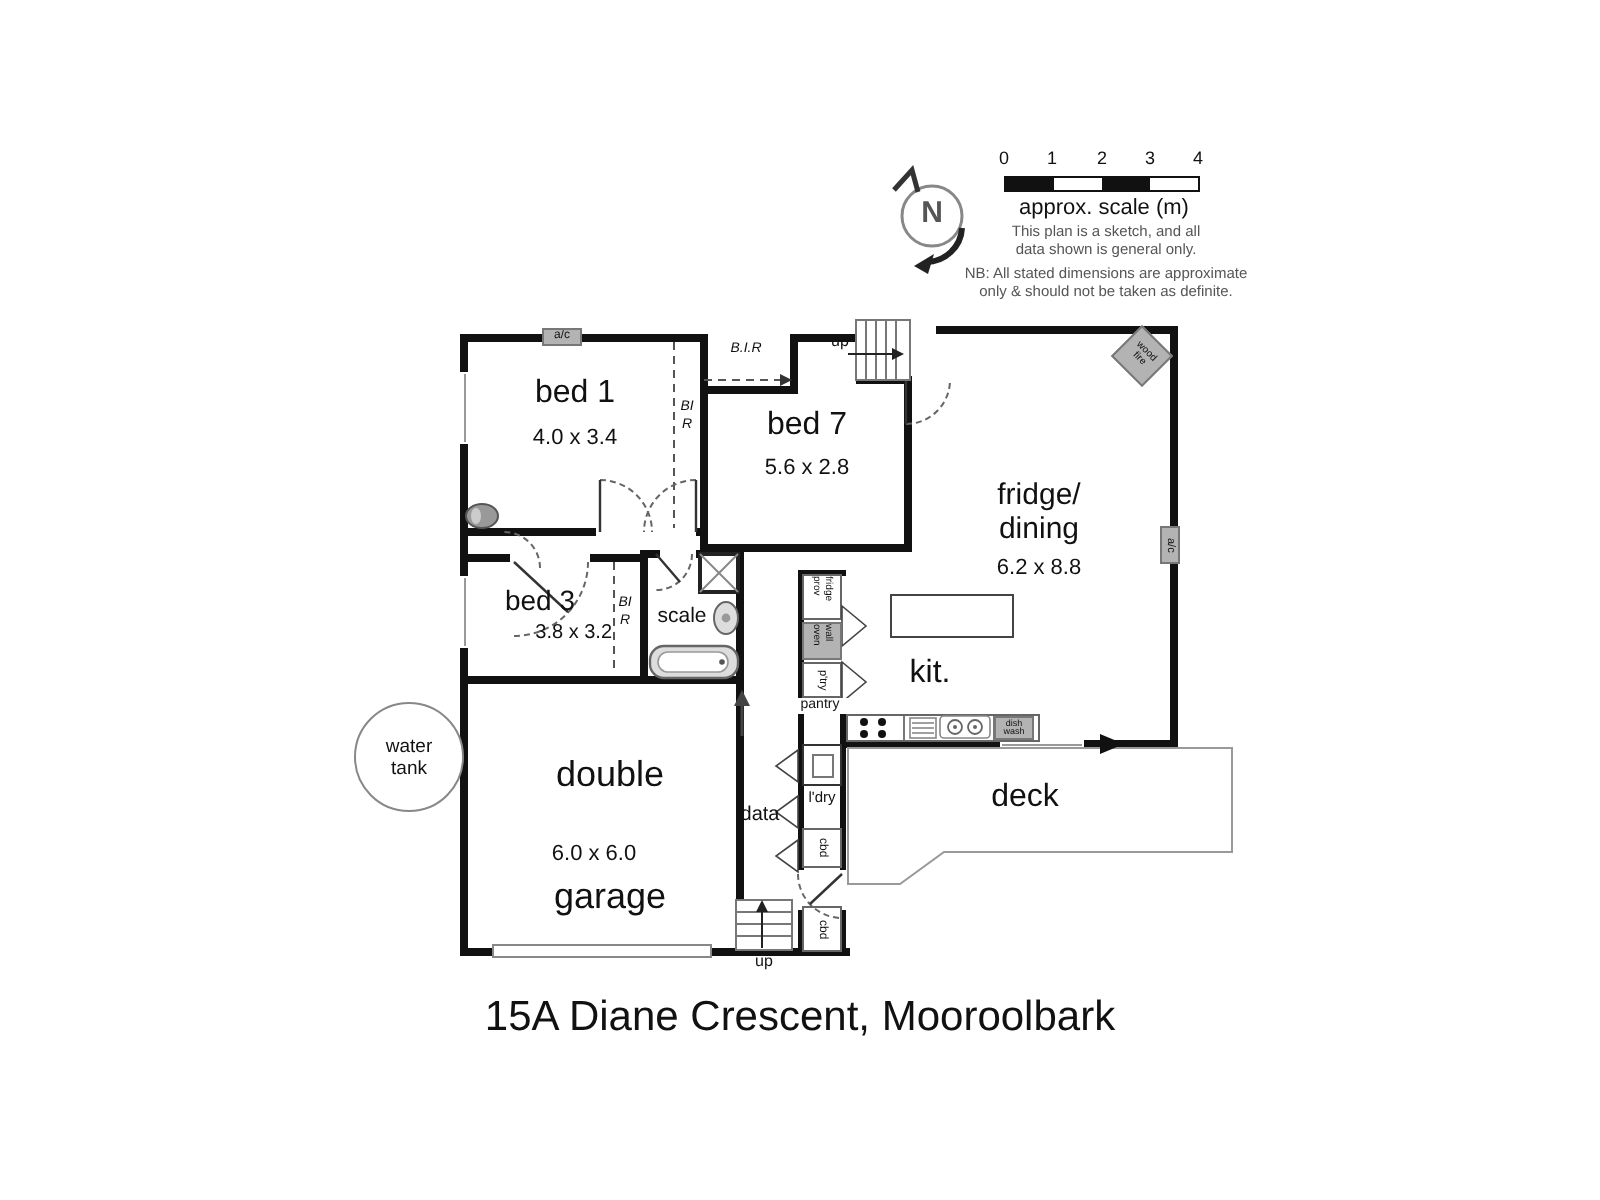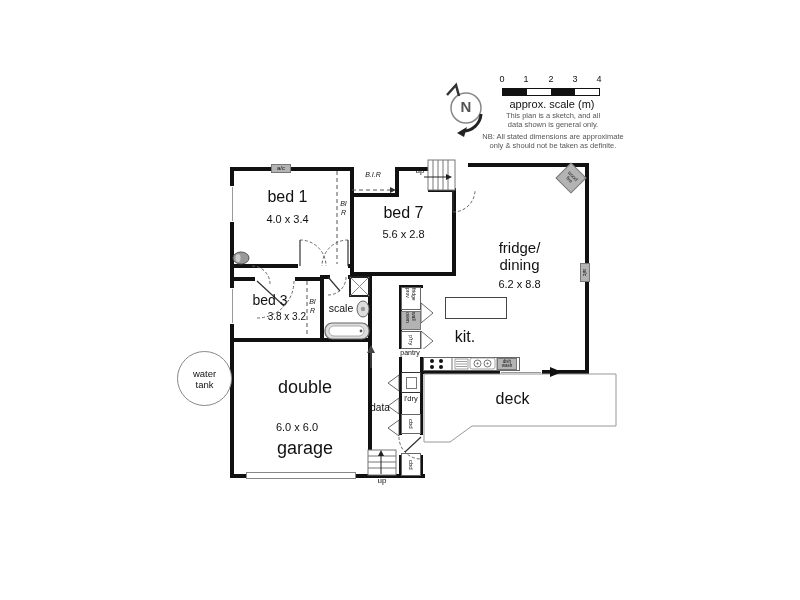--- a/index.html
+++ b/index.html
@@ -232,14 +232,15 @@
   <div class="lbl" style="left:364px;top:402px;width:32px;font-size:10px;">data</div>
 
   <div class="lbl" style="left:355px;top:171px;width:36px;font-size:7px;font-style:italic;">B.I.R</div>
   <div class="lbl stack" style="left:339px;top:200px;width:9px;font-size:7px;">BIR</div>
   <div class="lbl stack" style="left:308px;top:298px;width:9px;font-size:7px;">BIR</div>
   <div class="lbl" style="left:412px;top:167px;width:16px;font-size:8px;">up</div>
   <div class="lbl" style="left:372px;top:477px;width:20px;font-size:8px;">up</div>
   <div class="lbl" style="left:396px;top:349px;width:28px;font-size:7px;background:#fff;z-index:6;">pantry</div>
   <div class="lbl" style="left:399px;top:395px;width:24px;font-size:7.5px;">l'dry</div>
 
+  <div class="lbl" style="left:0px;top:497px;width:800px;font-size:21px;">15A Diane Crescent, Mooroolbark</div>
 
 </div>
 
 </body></html>

